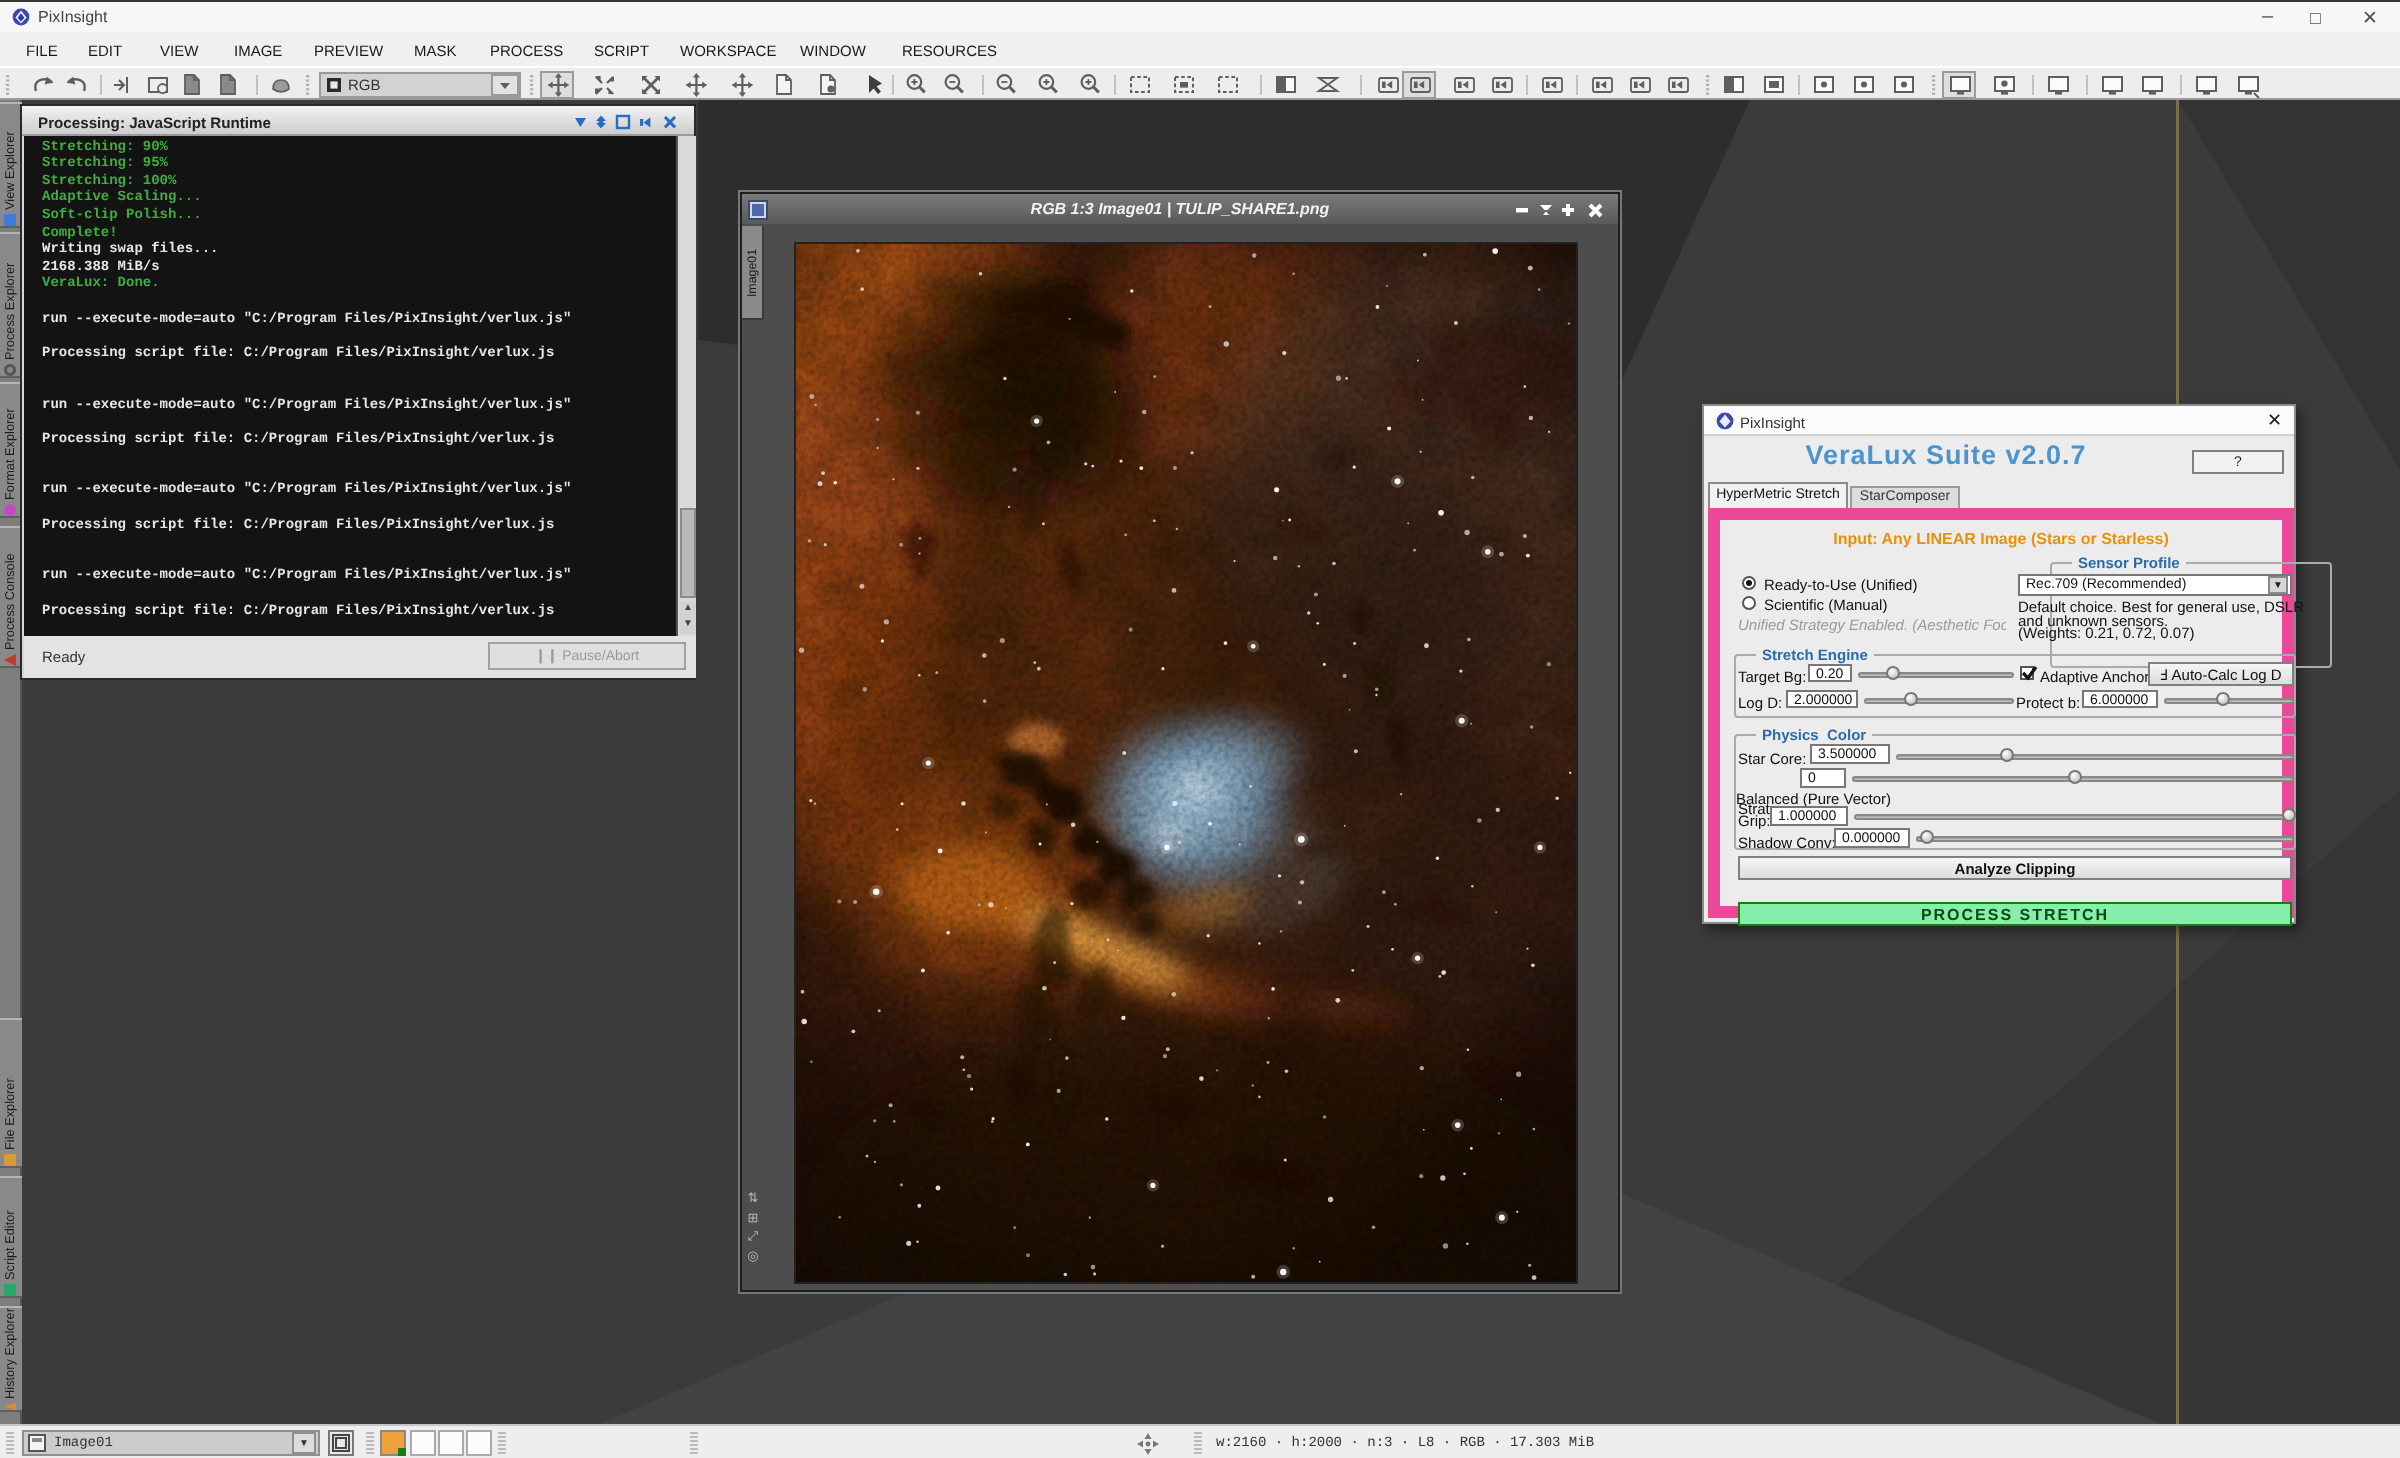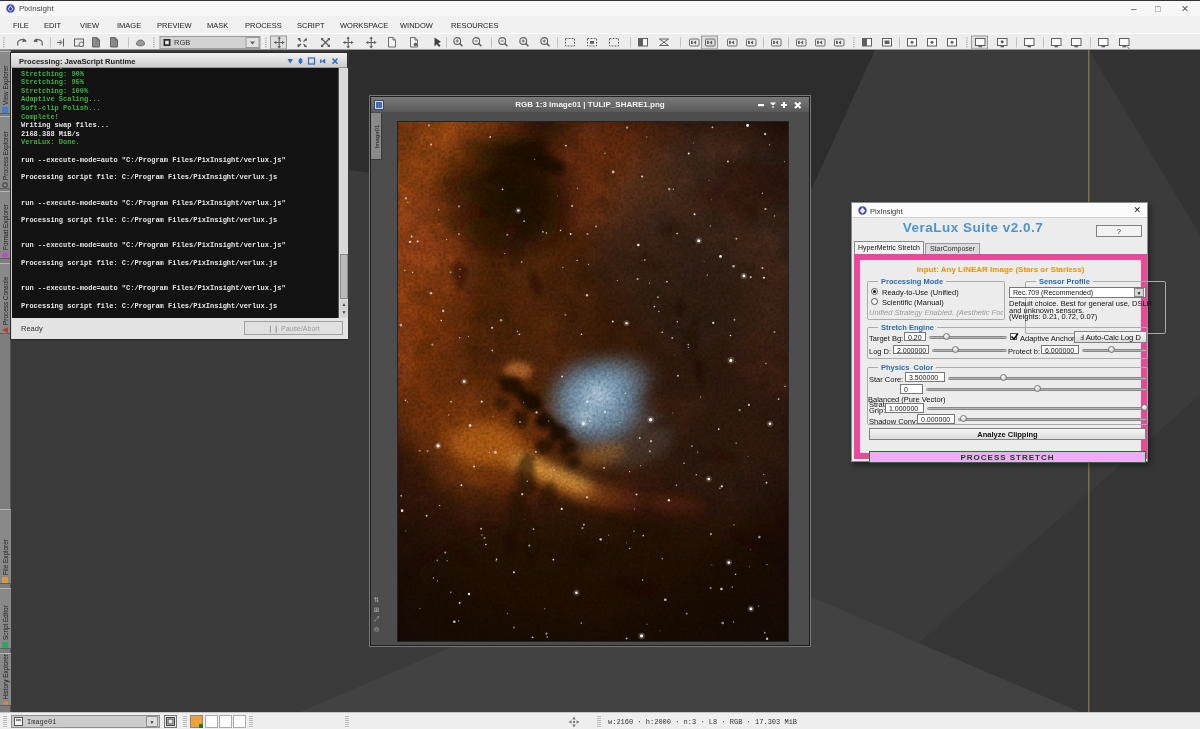--- a/index.html
+++ b/index.html
@@ -20,21 +20,21 @@
 #console{left:10px;top:52px;width:338px;height:288px;background:#d6d6d6;border:1px solid #2a2a2a;}
 #conhead{left:0;top:0;width:336px;height:15px;background:linear-gradient(#f2f2f2,#cdcdcd);border-bottom:1px solid #9a9a9a;}
 #conhead b{position:absolute;left:8px;top:3.5px;font-size:7.6px;color:#222;}
 #conbody{left:1px;top:15px;width:326px;height:250px;background:#131313;overflow:hidden;}
 #conbody pre{position:absolute;left:9px;top:-7px;font-family:"Liberation Mono",monospace;font-size:7px;font-weight:bold;line-height:8.6px;color:#e6e6e6;}
 #conbody .g{color:#3fae3f;}
 #conscroll{left:327px;top:15px;width:10px;height:250px;background:#d9d9d9;border-left:1px solid #555;}
 #constatus{left:1px;top:265px;width:336px;height:21px;background:#e3e3e3;font-size:7.5px;color:#333;}
 #imgwin{left:370px;top:96px;width:440px;height:550px;background:#4d4d4d;border:1px solid #1f1f1f;outline:1px solid #777;}
 #imghead{left:0;top:0;width:438px;height:15px;background:linear-gradient(#7a7a7a,#595959);}
-#imghead .t{position:absolute;left:0;right:0;top:3px;text-align:center;font-size:8px;font-weight:bold;color:#f2f2f2;}
+#imghead .t{position:absolute;left:0;right:0;top:3px;text-align:center;font-size:8px;font-weight:bold;color:#f2f2f2;font-style:italic;}
 #imgtab{left:0px;top:16px;width:11px;height:47px;background:#8a8a8a;border-right:1px solid #3a3a3a;border-bottom:1px solid #3a3a3a;}
 #neb{left:27px;top:25px;width:390px;height:519px;outline:1px solid #222;}
 #dlg{left:851px;top:202px;width:297px;height:260px;background:#ececec;border:1px solid #8a8a8a;box-shadow:2px 3px 6px rgba(0,0,0,0.45);font-size:7.5px;color:#111;}
 #dlghead{left:0;top:0;width:295px;height:15px;background:#fbfbfb;border-bottom:1px solid #d0d0d0;}
 #dlghead .t{position:absolute;left:18px;top:3.5px;font-size:7.5px;color:#333;}
 #dlgtitle{left:0;top:17px;width:242px;height:22px;text-align:center;font-size:13.5px;font-weight:bold;color:#4d94cc;letter-spacing:0.5px;}
 #helpbtn{left:244px;top:22px;width:46px;height:12px;background:#f2f2f2;border:1px solid #808080;text-align:center;font-size:7px;line-height:11px;color:#222;}
 .tab1{left:2px;top:38px;width:70px;height:13px;background:#f2f2f2;border:1px solid #8a8a8a;border-bottom:none;text-align:center;font-size:7px;line-height:12px;}
 .tab2{left:73px;top:40px;width:55px;height:11px;background:#dcdcdc;border:1px solid #9a9a9a;border-bottom:none;text-align:center;font-size:7px;line-height:10px;color:#333;}
 #dlgpanel{left:2px;top:51px;width:293px;height:205px;border:6px solid #ec4899;background:#ececec;}
@@ -788,23 +788,20 @@
       </svg>
     <span class="t">PixInsight</span>
     <span class="abs" style="right:6px;top:2px;font-size:9px;color:#222">✕</span>
   </div>
   <div class="abs" id="dlgtitle">VeraLux Suite v2.0.7</div>
   <div class="abs" id="helpbtn">?</div>
   <div class="abs tab1">HyperMetric Stretch</div>
   <div class="abs tab2">StarComposer</div>
   <div class="abs" id="dlgpanel">
       <div class="lbl" style="left:0;top:5px;width:100%;text-align:center;color:#e8920a;font-weight:bold;font-size:8px">Input: Any LINEAR Image (Stars or Starless)</div>
-<div class="grp" style="left:7px;top:21px;width:138px;height:39px;">
-        <span class="lab">Processing Mode</span>
-      </div>
 <span style="position:absolute;left:11px;top:28px;width:7px;height:7px;border:1px solid #555;border-radius:50%;background:#fff"></span>
 <span style="position:absolute;left:13px;top:30px;width:3px;height:3px;border-radius:50%;background:#111"></span>
 <span class="lbl" style="left:22px;top:28px;">Ready-to-Use (Unified)</span>
 <span style="position:absolute;left:11px;top:38px;width:7px;height:7px;border:1px solid #555;border-radius:50%;background:#fff"></span>
 <span class="lbl" style="left:22px;top:38px;">Scientific (Manual)</span>
 <span class="lbl" style="left:9px;top:48px;color:#9a9a9a;font-style:italic;width:134px;overflow:hidden;white-space:nowrap;">Unified Strategy Enabled. (Aesthetic Focus</span>
 <div class="grp" style="left:165px;top:21px;width:141px;height:53px;">
         <span class="lab">Sensor Profile</span>
       </div>
 <span class="inp" style="left:149px;top:27px;width:137px;height:11px;">Rec.709 (Recommended)</span>
@@ -847,21 +844,21 @@
 <span class="lbl" style="left:8px;top:135px;">Balanced (Pure Vector)</span>
 <span class="lbl" style="left:9px;top:146px;">Grip:</span>
 <span class="inp" style="left:25px;top:143px;width:39px;height:10px;">1.000000</span>
 <span class="slider" style="left:67px;top:147px;width:220px;"></span>
       <span class="knob" style="left:281px;top:144px;"></span>
 <span class="lbl" style="left:9px;top:157px;">Shadow Conv:</span>
 <span class="inp" style="left:57px;top:154px;width:38px;height:10px;">0.000000</span>
 <span class="slider" style="left:98px;top:158px;width:189px;"></span>
       <span class="knob" style="left:100px;top:155px;"></span>
 <span class="btn" style="left:9px;top:168px;width:277px;height:12px;line-height:11px;font-weight:bold;">Analyze Clipping</span>
-<span class="btn" style="left:9px;top:191px;width:277px;height:12px;line-height:11px;background:#f0abfc;border:1px solid #128016;color:#0a4d0c;font-weight:bold;font-size:8px;letter-spacing:1px">PROCESS STRETCH</span>
+<span class="btn" style="left:9px;top:191px;width:277px;height:12px;line-height:11px;background:#86efac;border:1px solid #128016;color:#0a4d0c;font-weight:bold;font-size:8px;letter-spacing:1px">PROCESS STRETCH</span>
     </div>
 </div>
 <div class="abs" id="statusbar">
     <span class="hatch" style="left:3px"></span>
 <span style="position:absolute;left:11px;top:2px;width:149px;height:13px;background:#cccccc;border:1px solid #8f8f8f;"></span>
 <svg style="position:absolute;left:14px;top:4px" width="9" height="9">
       <rect x="0.5" y="0.5" width="8" height="8" fill="#f4f4f4" stroke="#555"></rect>
       <rect x="2" y="2" width="5" height="2" fill="#888"></rect>
     </svg>
 <span style="position:absolute;left:27px;top:5px;font-size:7px;font-family:'Liberation Mono',monospace;color:#333">Image01</span>

